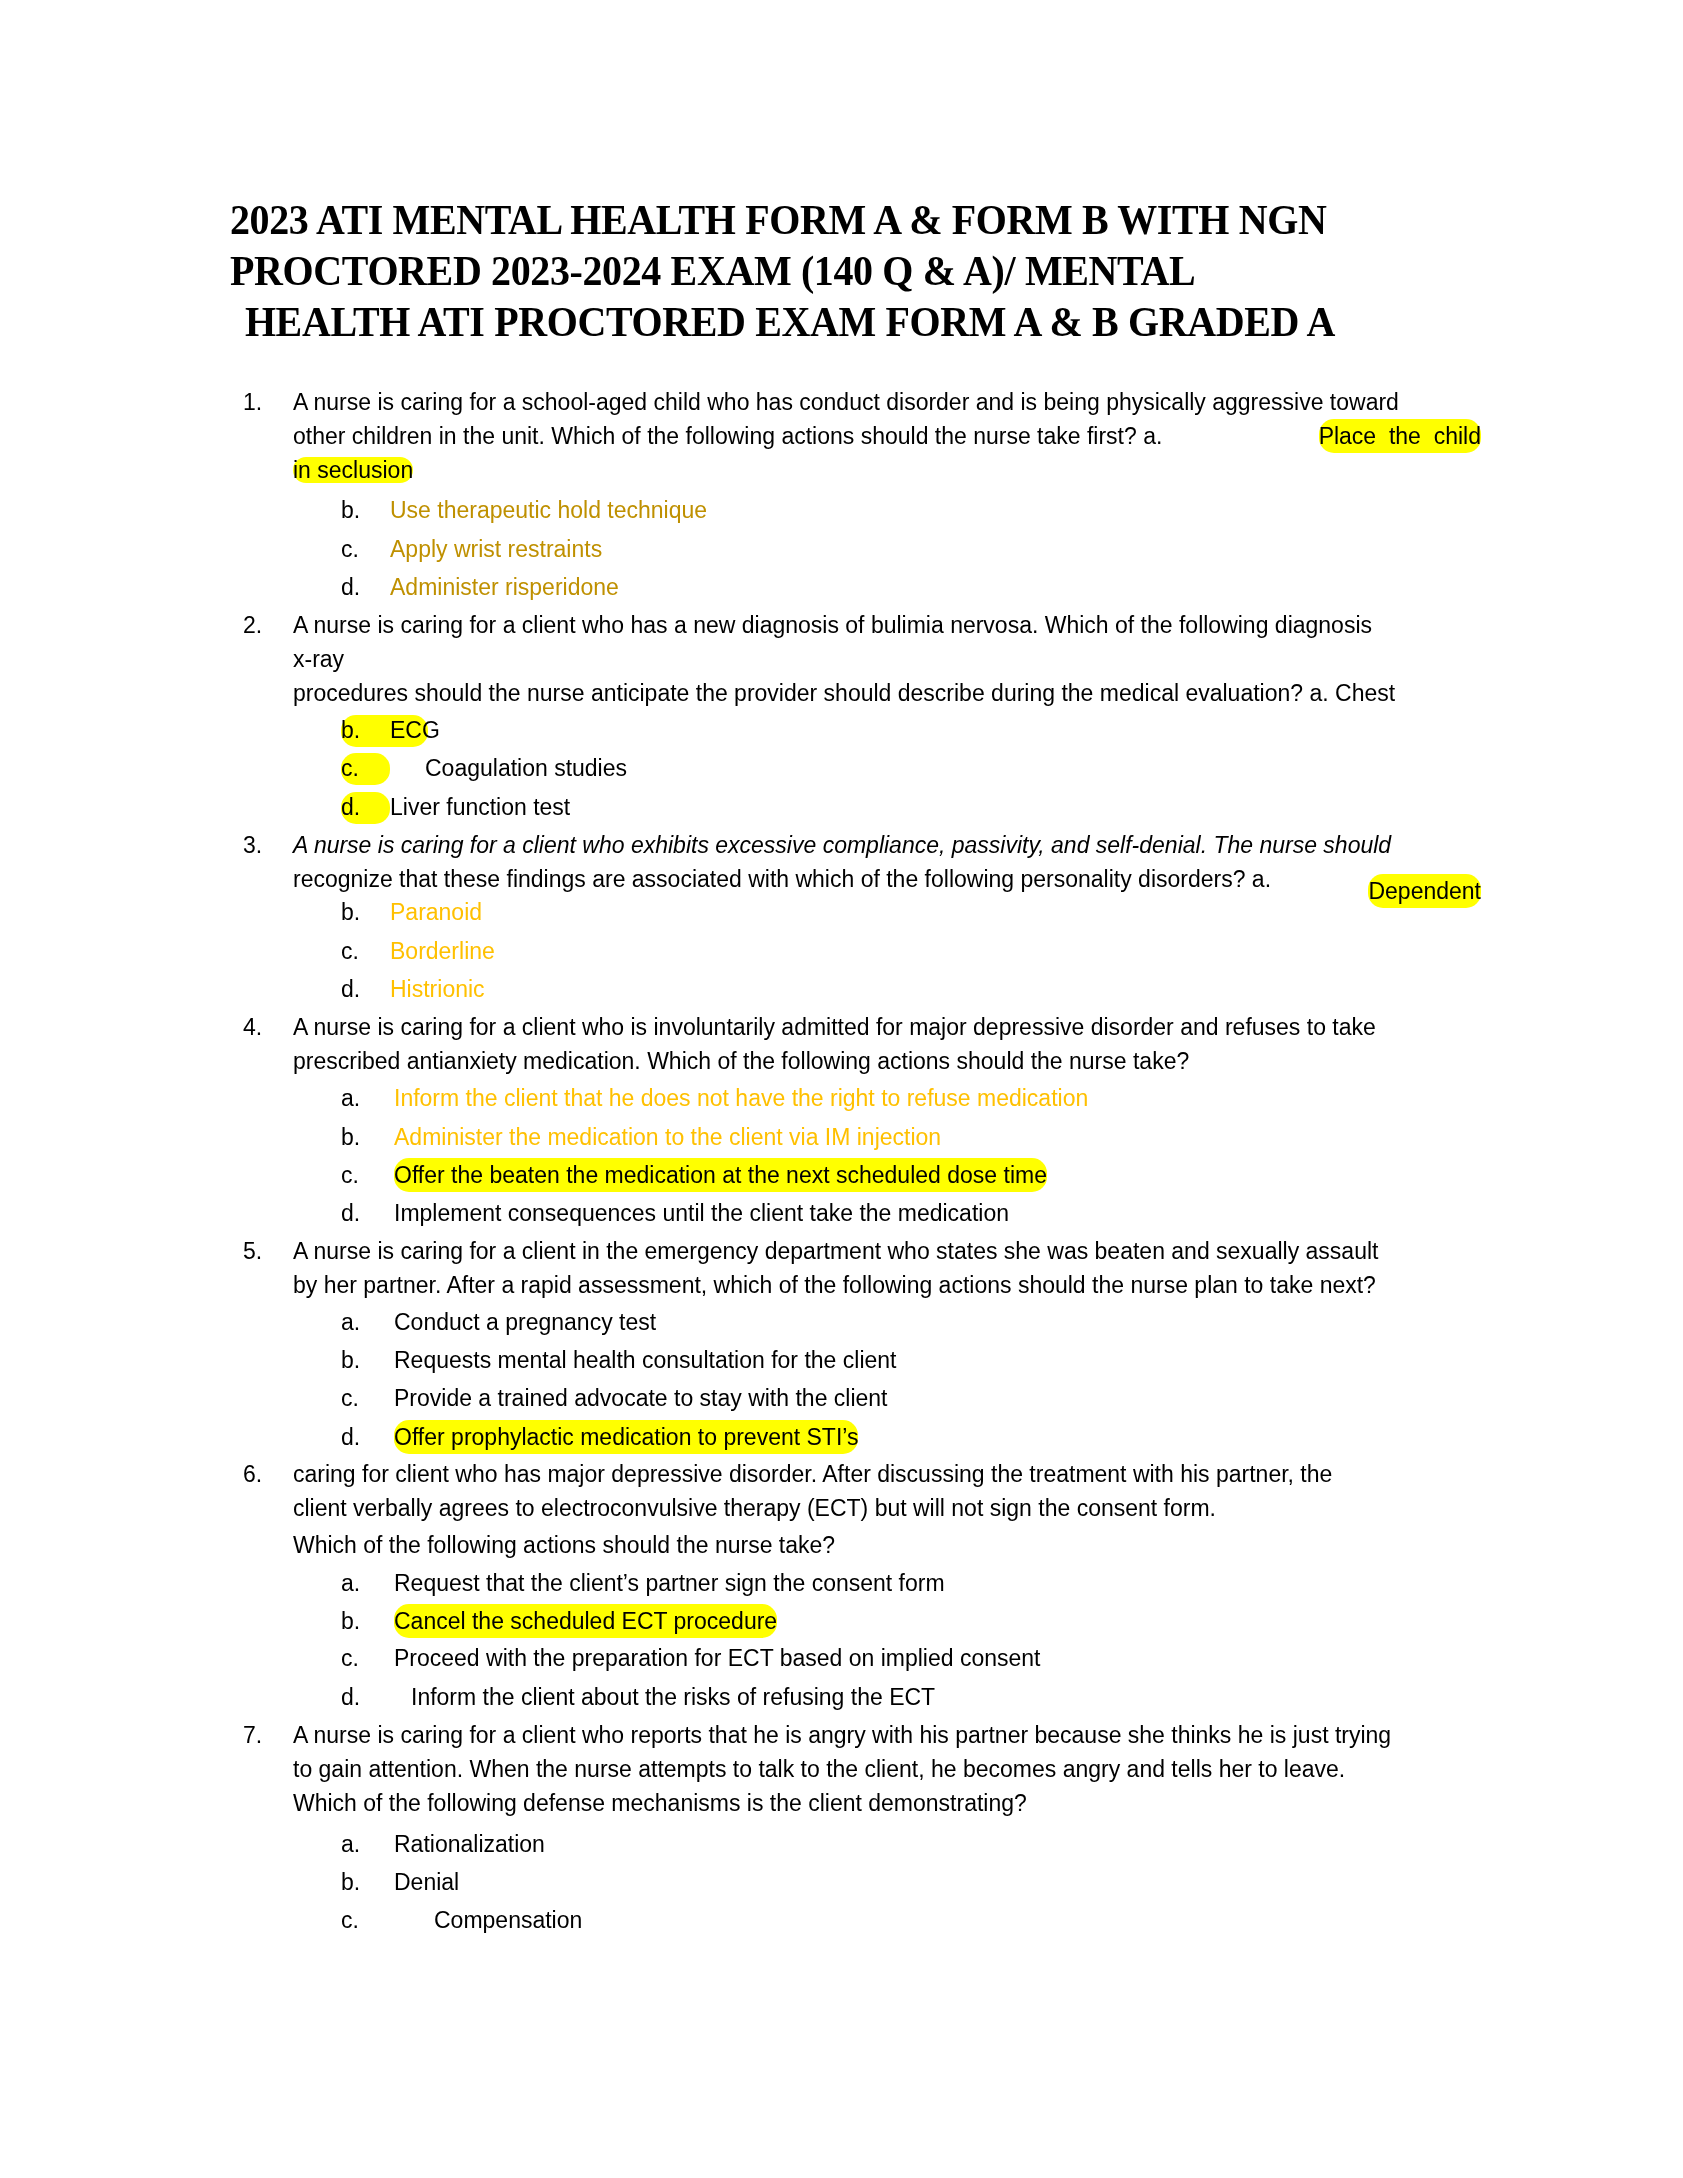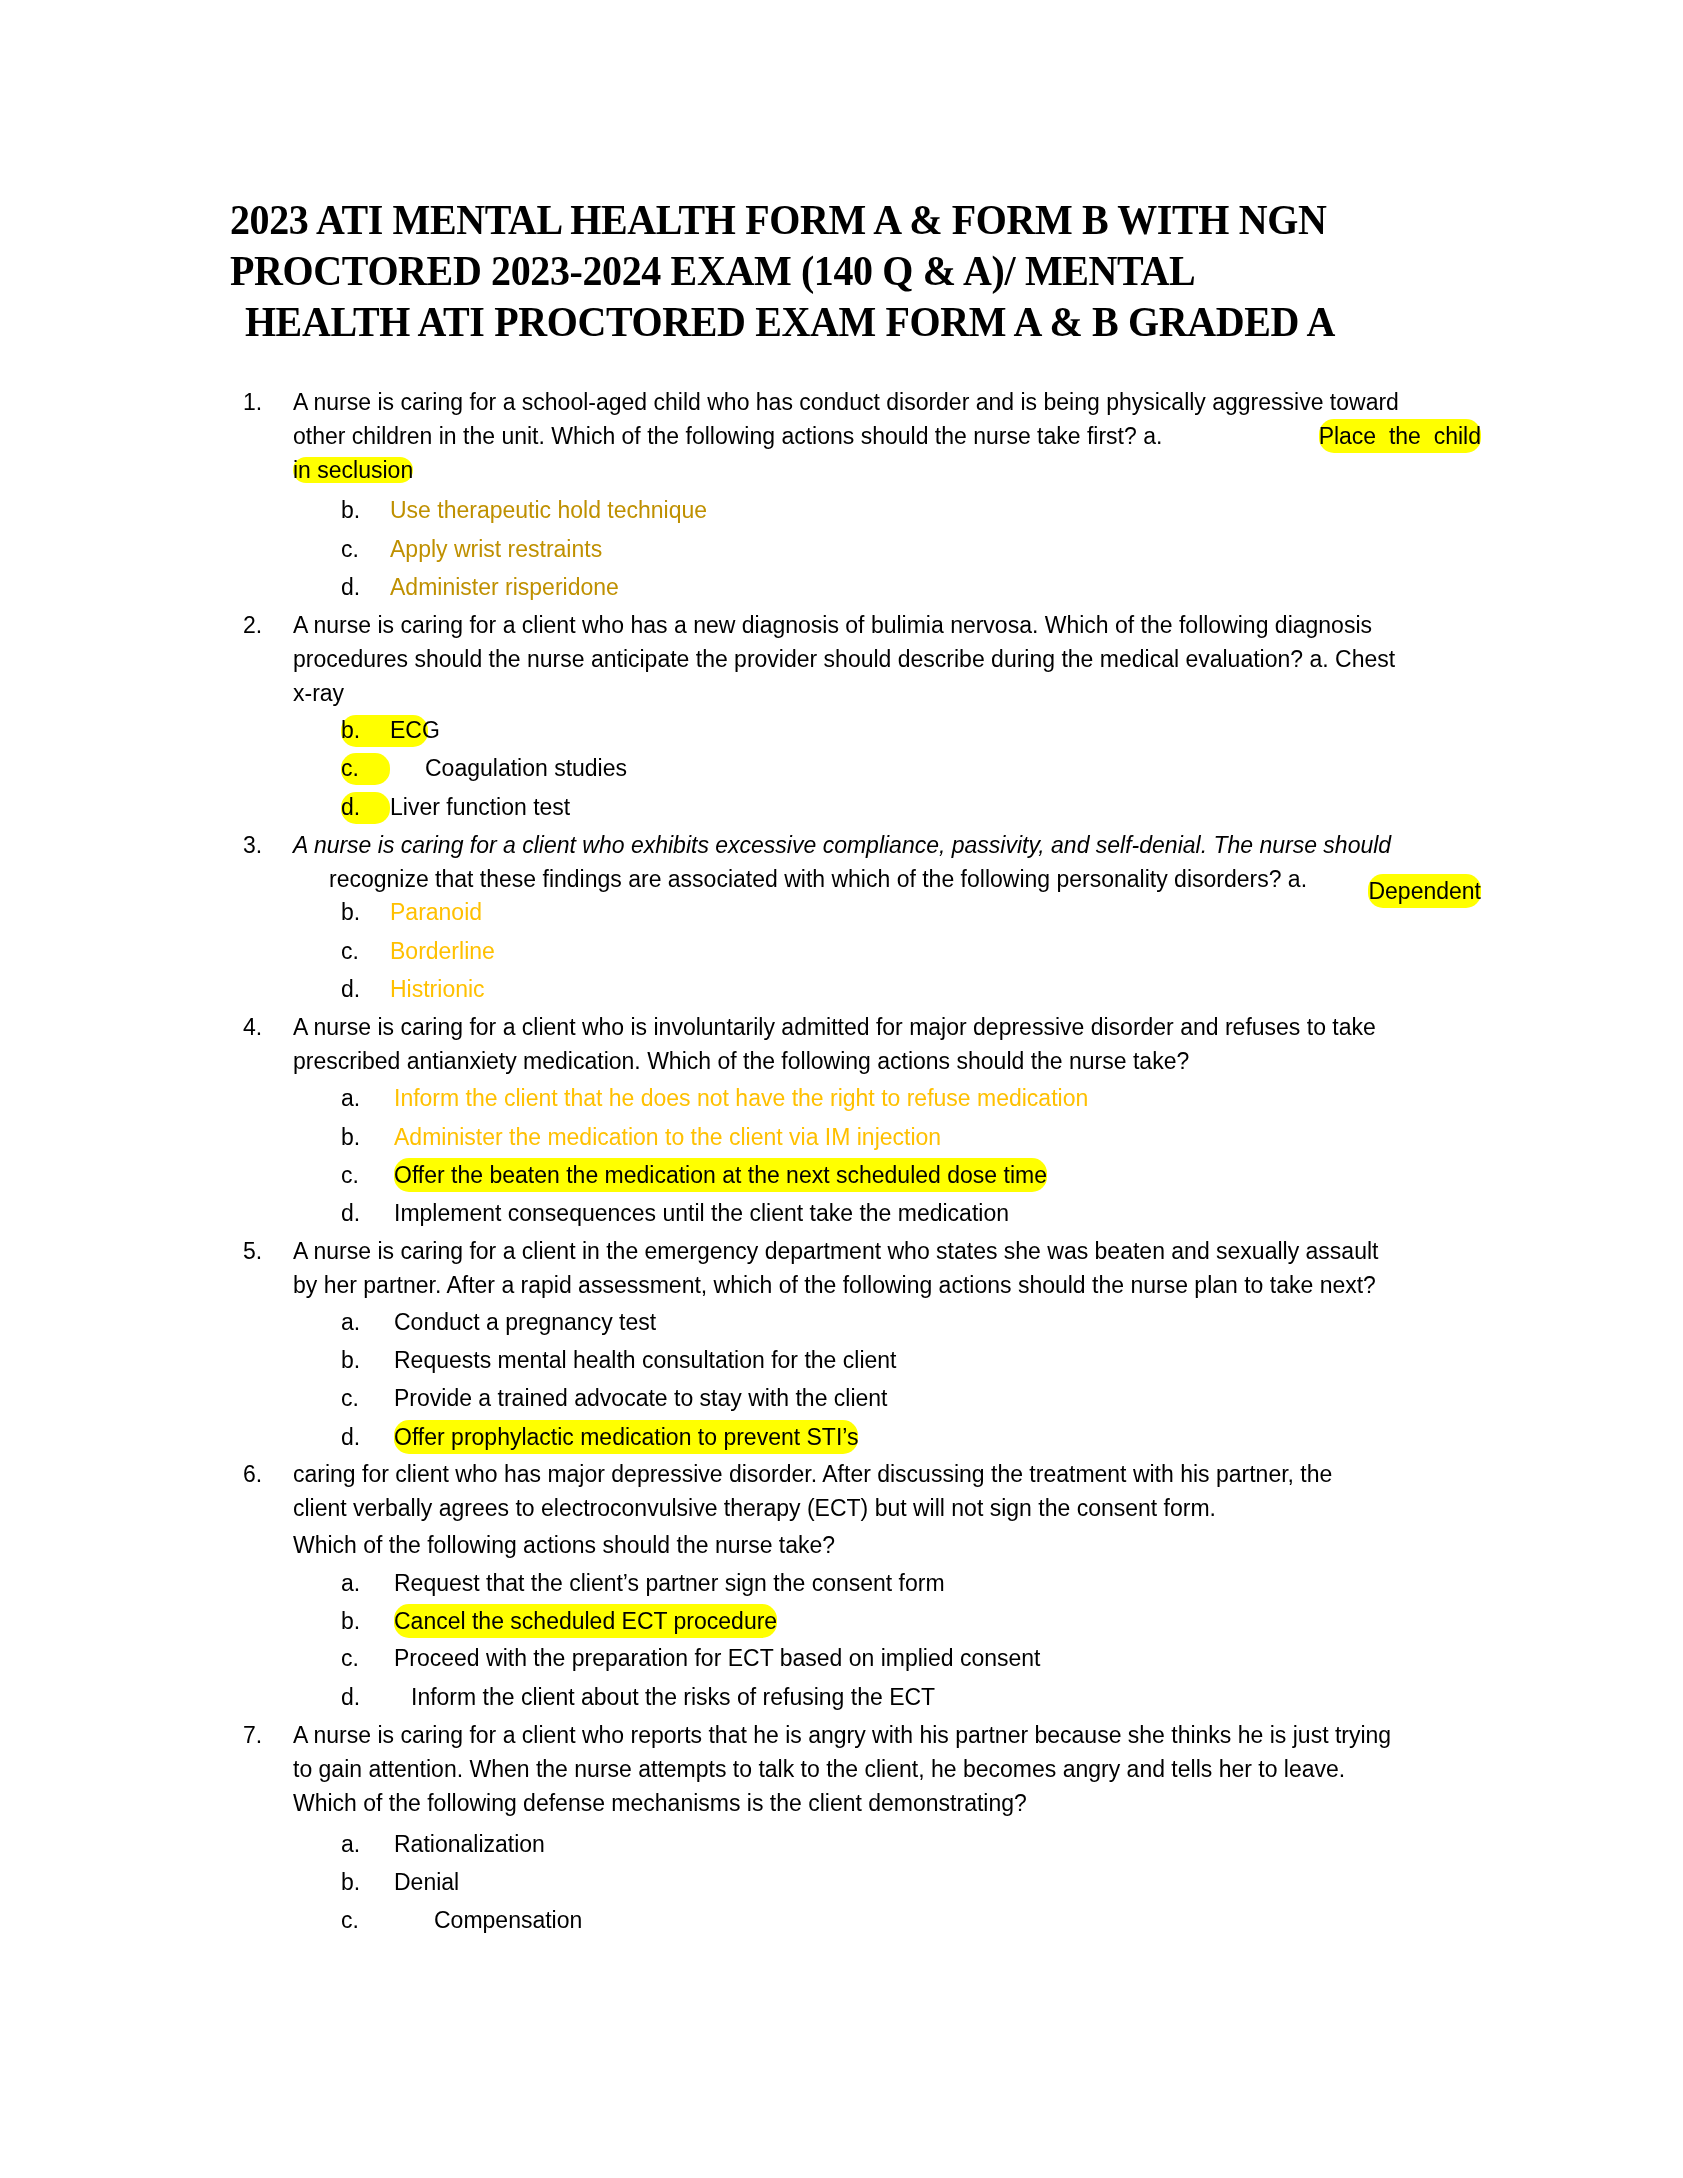--- a/index.html
+++ b/index.html
@@ -129,22 +129,22 @@
     </div>
     <div class="opt gold-dark" style="left:341px;top:570px;">
       <span class="letter black">d.</span>
       <span class="text" style="left:49px;">Administer risperidone</span>
     </div>
 
     <div class="q" style="top:608px;height:101px;">
       <span class="num">2.</span>
       <div class="stem">
         <div style="white-space:nowrap;">A nurse is caring for a client who has a new diagnosis of bulimia nervosa. Which of the following diagnosis</div>
+        <div>x-ray</div>
         <div style="white-space:nowrap;">procedures should the nurse anticipate the provider should describe during the medical evaluation? a. Chest</div>
-        <div>x-ray</div>
       </div>
     </div>
     <div class="opt black" style="left:341px;top:713px;">
       <span class="hl" style="position:absolute;left:0;top:2px;width:87px;height:32px;"></span>
       <span class="letter">b.</span>
       <span class="text" style="left:49px;">ECG</span>
     </div>
     <div class="opt black" style="left:341px;top:751px;">
       <span class="hl" style="position:absolute;left:0;top:2px;width:49px;height:32px;"></span>
       <span class="letter">c.</span>
@@ -153,21 +153,21 @@
     <div class="opt black" style="left:341px;top:790px;">
       <span class="hl" style="position:absolute;left:0;top:2px;width:49px;height:32px;"></span>
       <span class="letter">d.</span>
       <span class="text" style="left:49px;">Liver function test</span>
     </div>
 
     <div class="q" style="top:828px;height:67px;">
       <span class="num">3.</span>
       <div class="stem">
         <div style="white-space:nowrap;font-style:italic;">A nurse is caring for a client who exhibits excessive compliance, passivity, and self-denial. The nurse should</div>
-        <div style="white-space:nowrap;position:relative;margin-left:36px;">
+        <div style="white-space:nowrap;position:relative;">
           <span>recognize that these findings are associated with which of the following personality disorders? a.</span>
           <span class="hl" style="position:absolute;right:0;top:12px;">Dependent</span>
         </div>
       </div>
     </div>
     <div class="opt gold-bright" style="left:341px;top:895px;">
       <span class="letter black">b.</span>
       <span class="text" style="left:49px;">Paranoid</span>
     </div>
     <div class="opt gold-bright" style="left:341px;top:934px;">

